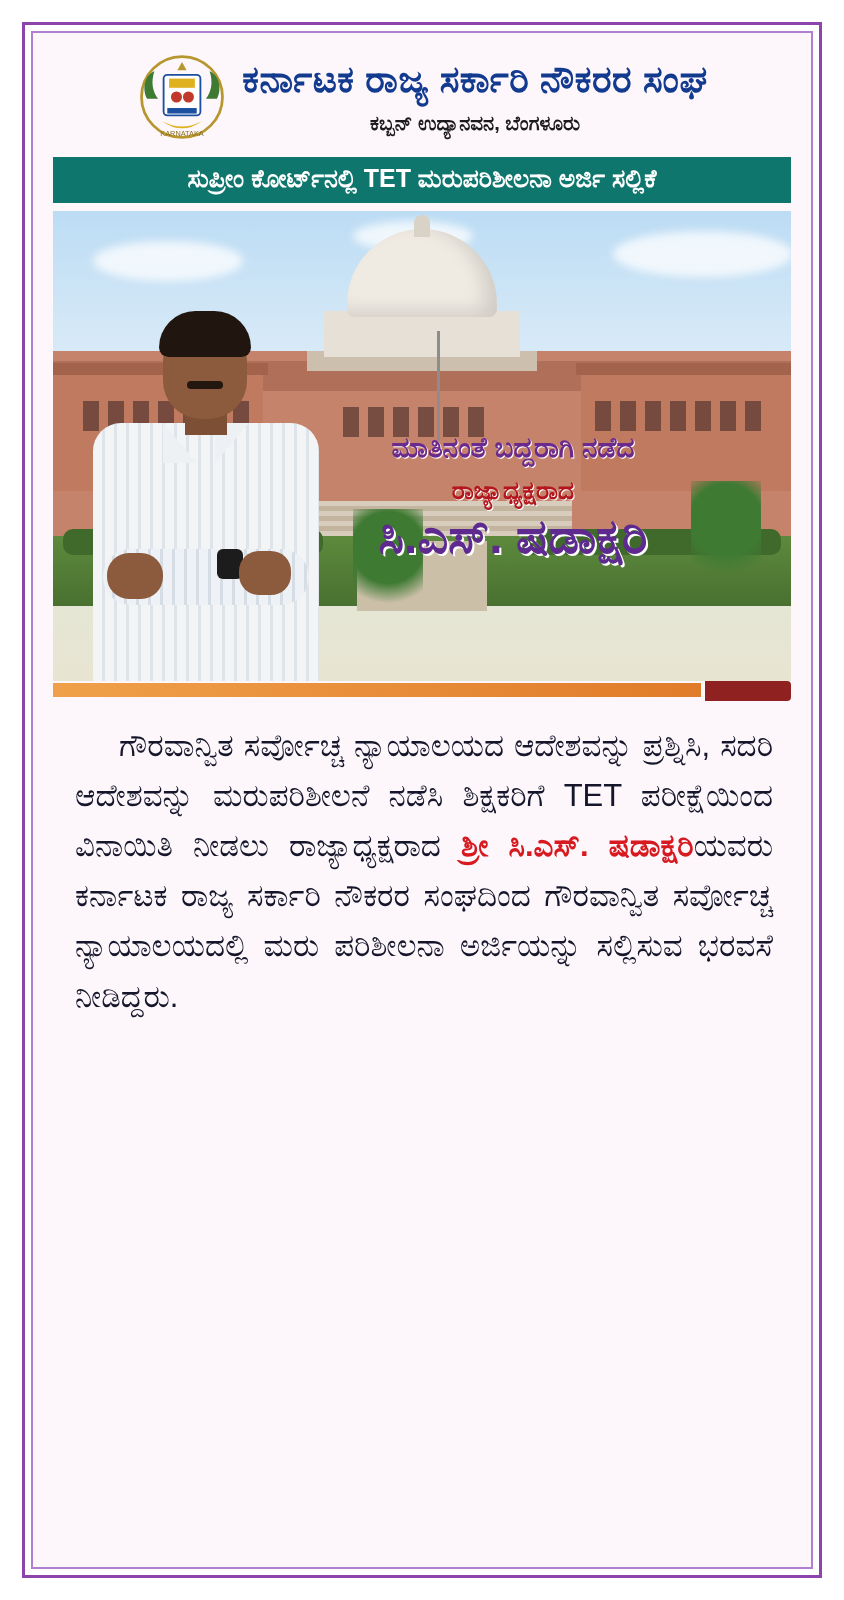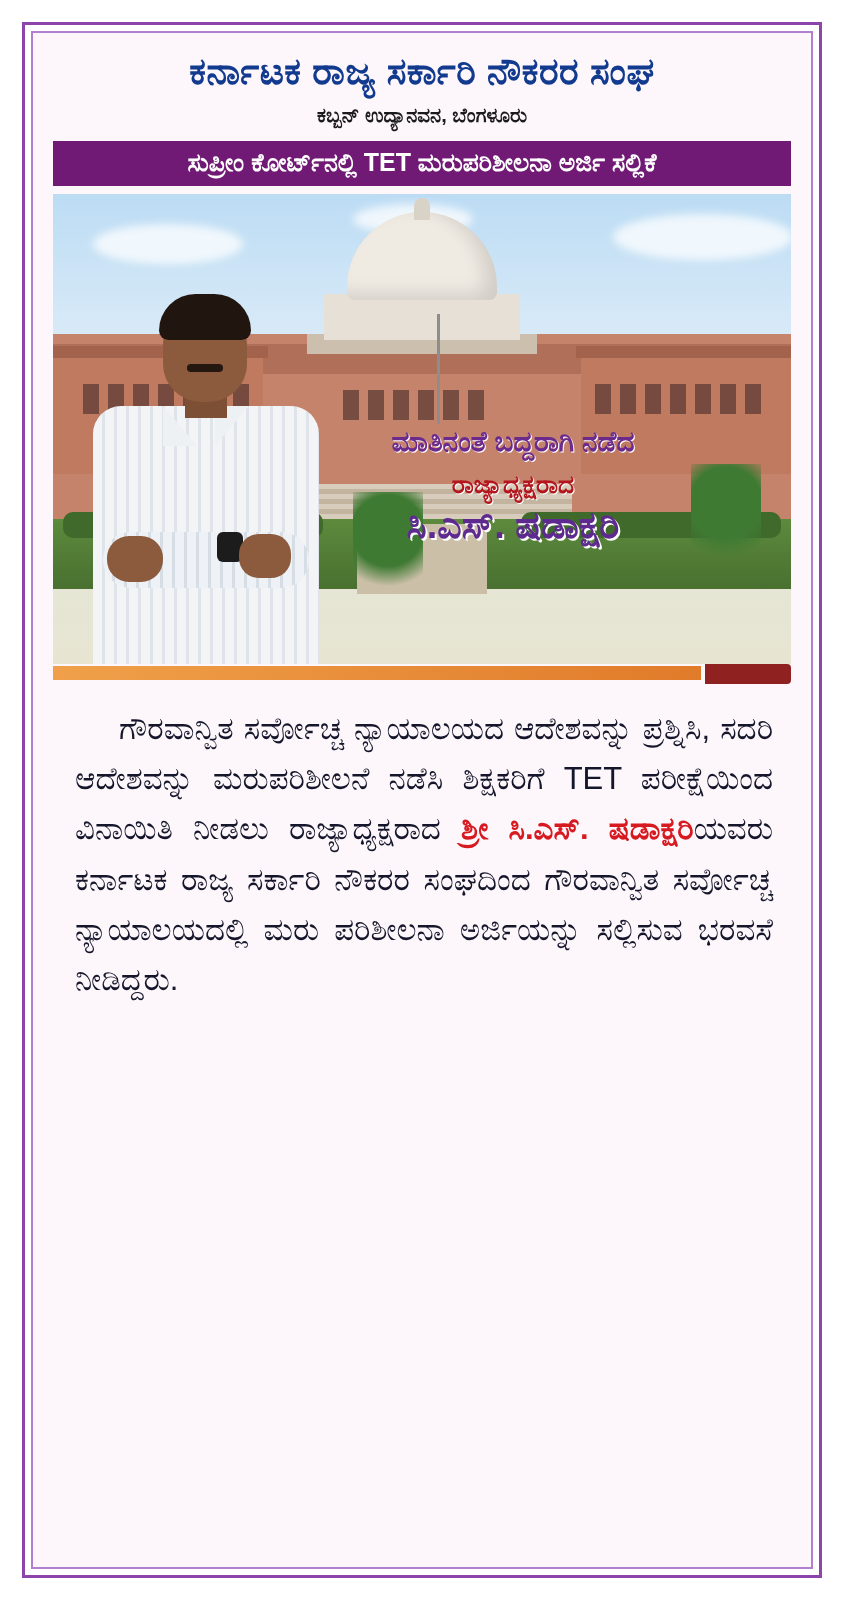--- a/index.html
+++ b/index.html
@@ -80,21 +80,21 @@
   .org-address {
     margin-top: 10px;
     font-size: 20px;
     color: #1b1b1b;
     font-weight: bold;
   }
 
   
   .banner {
     margin: 14px 8px 0 8px;
-    background: #701a75;
+    background: #0f766e;
     color: #ffffff;
     text-align: center;
     font-size: 25px;
     font-weight: bold;
     padding: 8px 6px 10px 6px;
     line-height: 1.1;
     white-space: nowrap;
     overflow: hidden;
   }
 
@@ -374,21 +374,21 @@
   }
   .caption-line2 {
     margin-top: 12px;
     font-size: 25px;
     font-weight: bold;
     color: #b3161c;
     text-shadow: 1px 1px 0 #ffffff;
   }
   .caption-name {
     margin-top: 6px;
-    font-size: 38px;
+    font-size: 48px;
     font-weight: bold;
     color: #5e2a8f;
     text-shadow: 2px 2px 0 #ffffff;
     line-height: 1.05;
     white-space: nowrap;
   }
 
   
   .divider-wrap {
     margin: 0 8px;
@@ -434,20 +434,35 @@
   }
 </style>
 </head>
 <body>
 
 <div class="poster">
   <div class="frame-outer">
     <div class="frame-inner">
 
       <div class="header">
+        <div class="emblem">
+          <svg viewBox="0 0 100 100" width="92" height="92" aria-hidden="true">
+            <ellipse cx="50" cy="50" rx="44" ry="44" fill="none" stroke="#b8962e" stroke-width="3"></ellipse>
+            <path d="M12 52 C6 40 10 26 20 22 C16 34 18 44 24 52 Z" fill="#3f7a33"></path>
+            <path d="M88 52 C94 40 90 26 80 22 C84 34 82 44 76 52 Z" fill="#3f7a33"></path>
+            <rect x="30" y="26" width="40" height="44" rx="4" fill="#ffffff" stroke="#1d4fa0" stroke-width="2"></rect>
+            <path d="M36 30 h28 v10 h-28 z" fill="#e0b11f"></path>
+            <circle cx="44" cy="50" r="6" fill="#c0392b"></circle>
+            <circle cx="57" cy="50" r="6" fill="#c0392b"></circle>
+            <rect x="34" y="62" width="32" height="6" fill="#1d4fa0"></rect>
+            <path d="M50 12 l5 9 h-10 z" fill="#b8962e"></path>
+            <path d="M28 76 q22 12 44 0 q-22 16 -44 0 z" fill="#e0b11f"></path>
+            <text x="50" y="92" font-size="8" text-anchor="middle" fill="#8a6d1e">KARNATAKA</text>
+          </svg>
+        </div>
         <div class="header-text">
           <div class="org-name">ಕರ್ನಾಟಕ ರಾಜ್ಯ ಸರ್ಕಾರಿ ನೌಕರರ ಸಂಘ</div>
           <div class="org-address">ಕಬ್ಬನ್ ಉದ್ಯಾನವನ, ಬೆಂಗಳೂರು</div>
         </div>
       </div>
 
       <div class="banner">ಸುಪ್ರೀಂ ಕೋರ್ಟ್‌ನಲ್ಲಿ TET ಮರುಪರಿಶೀಲನಾ ಅರ್ಜಿ ಸಲ್ಲಿಕೆ</div>
 
       <div class="hero">
         <div class="sky"></div>

